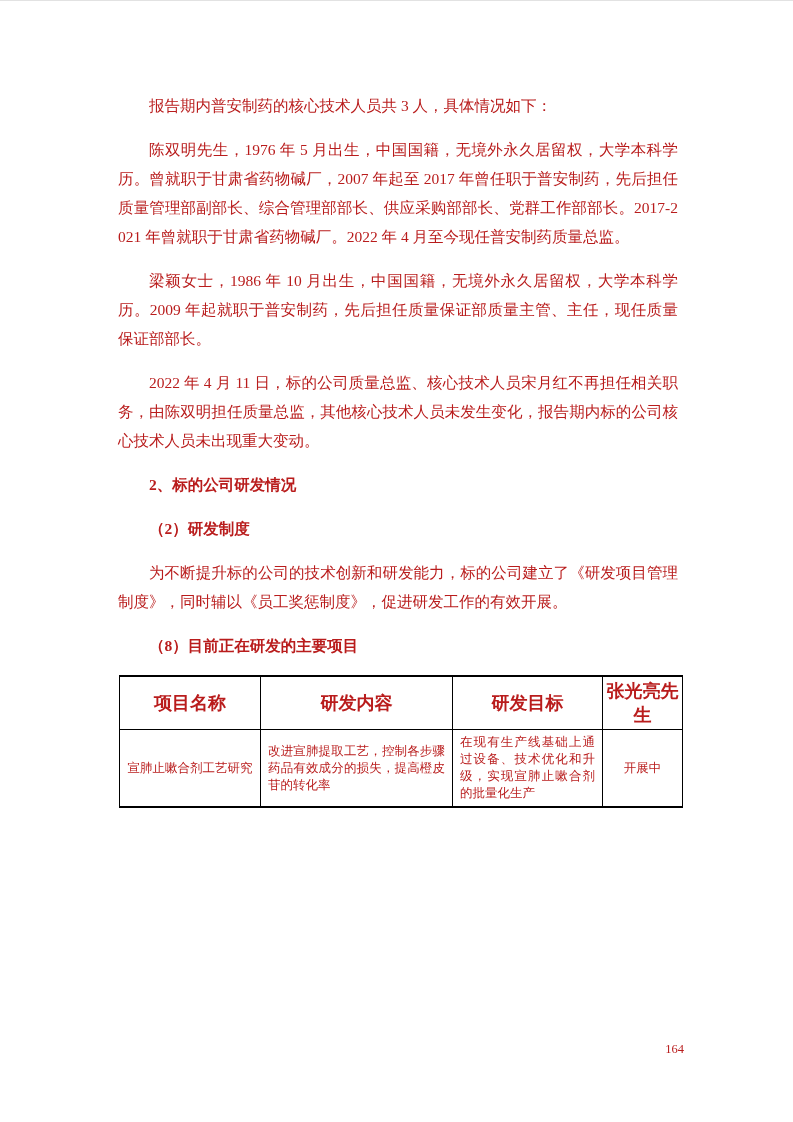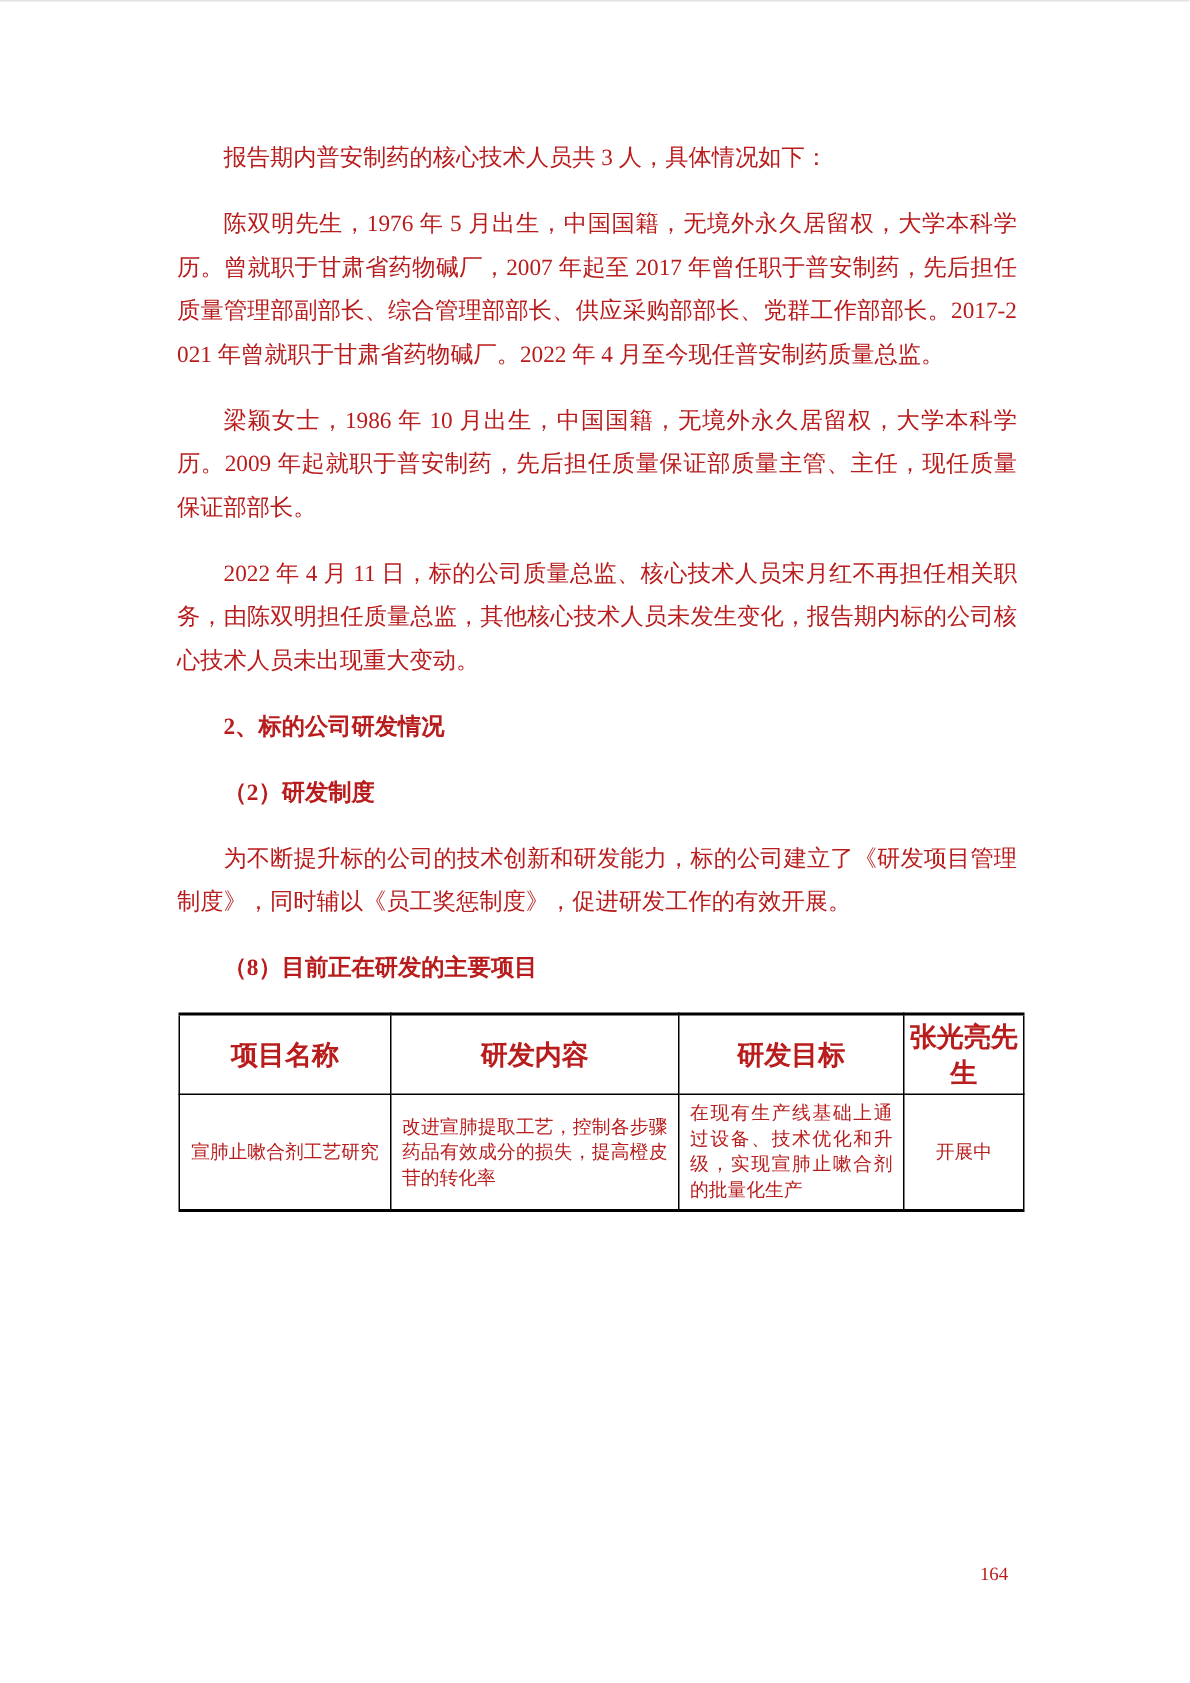--- a/index.html
+++ b/index.html
@@ -57,21 +57,21 @@
     line-height: 17px;
     padding: 4px 7px;
     vertical-align: middle;
     word-break: break-all;
   }
   td.c-center { text-align: center; padding: 4px 2px; }
   td.c-justify { text-align: justify; }
   .footer-page {
     position: absolute;
     top: 1041px;
-    right: 121px;
+    right: 109px;
     font-size: 12.5px;
     line-height: 14px;
   }
 </style>
 </head>
 <body>
 
 <div class="page">
   <div class="content">
 

